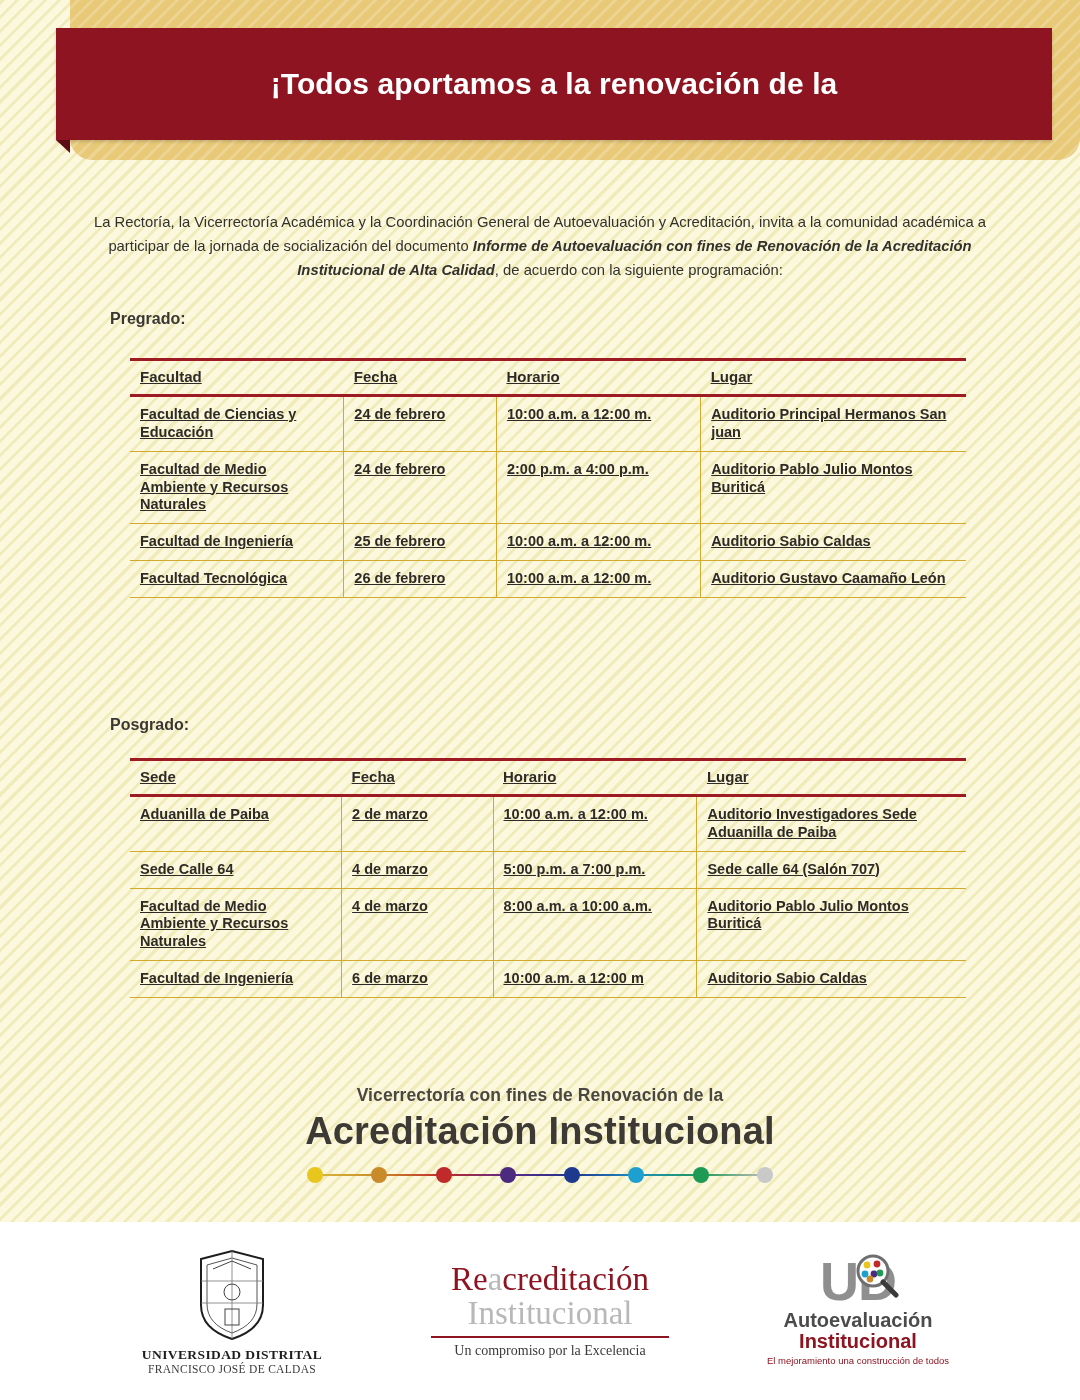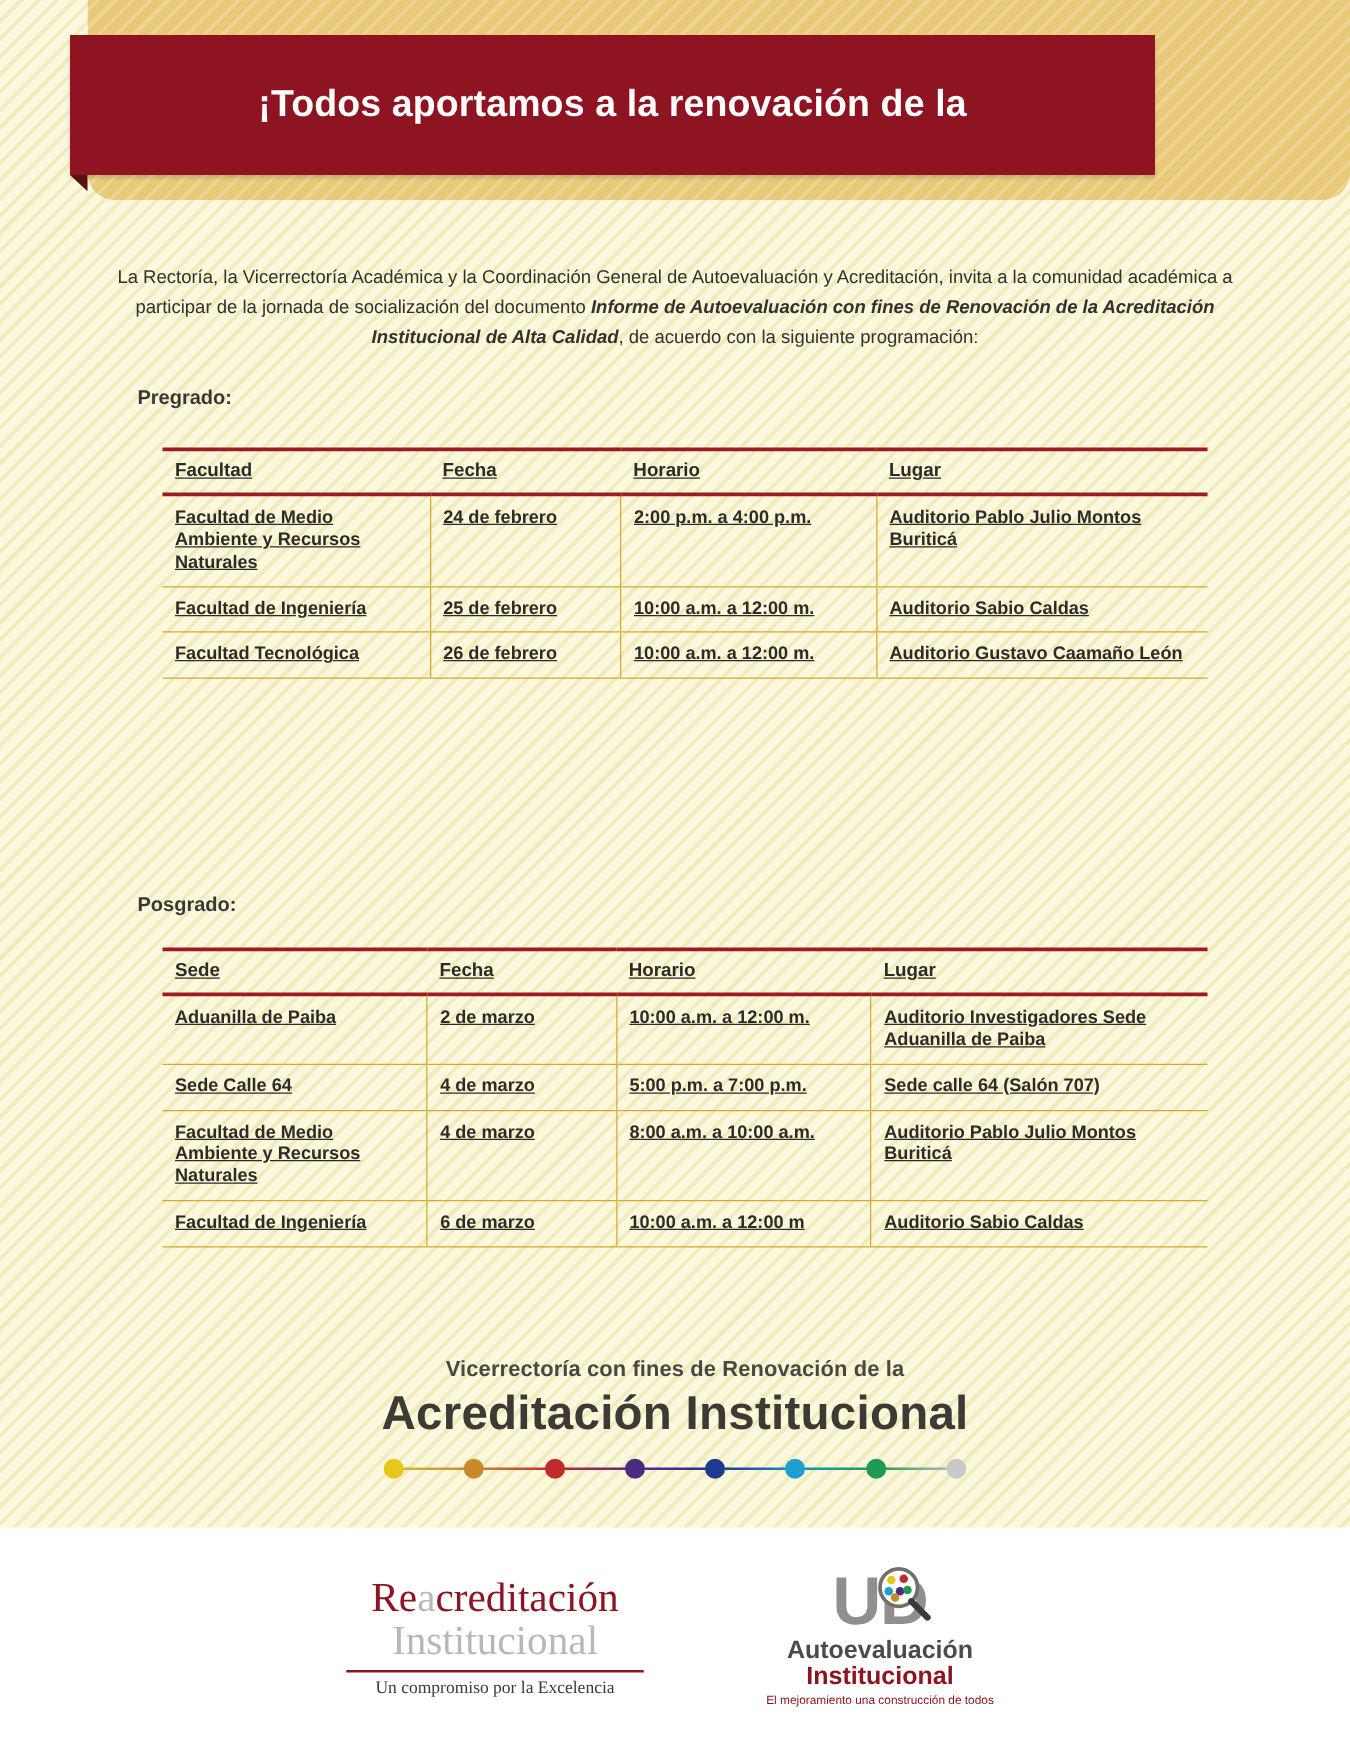--- a/index.html
+++ b/index.html
@@ -51,21 +51,21 @@
       rgba(255,255,255,0) 3px,
       rgba(255,255,255,0) 10px
     );
     border-bottom-left-radius: 22px;
     border-bottom-right-radius: 22px;
   }
   .header-red {
     position: absolute;
     top: 28px;
     left: 56px;
-    width: 868px;
+    width: 996px;
     height: 112px;
     background: #8d1420;
     display: flex;
     align-items: center;
     justify-content: center;
     box-shadow: 0 2px 3px rgba(0,0,0,0.15);
   }
   .header-red::before {
     content: "";
     position: absolute;
@@ -324,20 +324,26 @@
   <table class="tbl" id="tbl-pregrado">
     <thead>
       <tr>
         <th class="c0">Facultad</th>
         <th class="c1">Fecha</th>
         <th class="c2">Horario</th>
         <th class="c3">Lugar</th>
       </tr>
     </thead>
     <tbody>
+      <tr>
+        <td class="c0">Facultad de Ciencias y Educación</td>
+        <td class="c1">24 de febrero</td>
+        <td class="c2">10:00 a.m. a 12:00 m.</td>
+        <td class="c3">Auditorio  Principal Hermanos San juan</td>
+      </tr>
       <tr>
         <td class="c0">Facultad de Medio Ambiente y Recursos Naturales</td>
         <td class="c1">24 de febrero</td>
         <td class="c2">2:00 p.m. a  4:00 p.m.</td>
         <td class="c3">Auditorio Pablo Julio Montos Buriticá</td>
       </tr>
       <tr>
         <td class="c0">Facultad de Ingeniería</td>
         <td class="c1">25 de febrero</td>
         <td class="c2">10:00 a.m. a 12:00 m.</td>
@@ -402,20 +408,36 @@
       <span class="dot" id="d3" style="background: rgb(75, 42, 128); left: 192.857px;"></span>
       <span class="dot" id="d4" style="background: rgb(29, 58, 143); left: 257.143px;"></span>
       <span class="dot" id="d5" style="background: rgb(29, 159, 208); left: 321.429px;"></span>
       <span class="dot" id="d6" style="background: rgb(31, 154, 84); left: 385.714px;"></span>
       <span class="dot" id="d7" style="background: rgb(201, 201, 201); left: 450px;"></span>
     </div>
   </div>
 
   <div class="logos">
 
+    <div class="logo-ud">
+      <div class="shield">
+        <svg width="74" height="96" viewBox="0 0 74 96">
+          <path d="M6 12 L37 4 L68 12 L68 58 Q68 82 37 92 Q6 82 6 58 Z" fill="#ffffff" stroke="#1d1d1d" stroke-width="2"></path>
+          <path d="M12 18 L37 11 L62 18 L62 57 Q62 77 37 86 Q12 77 12 57 Z" fill="none" stroke="#555" stroke-width="1"></path>
+          <line x1="37" y1="4" x2="37" y2="92" stroke="#777" stroke-width="0.8"></line>
+          <line x1="6" y1="34" x2="68" y2="34" stroke="#777" stroke-width="0.8"></line>
+          <line x1="6" y1="56" x2="68" y2="56" stroke="#777" stroke-width="0.8"></line>
+          <circle cx="37" cy="45" r="8" fill="none" stroke="#444" stroke-width="1"></circle>
+          <rect x="30" y="62" width="14" height="16" fill="none" stroke="#444" stroke-width="1"></rect>
+          <path d="M18 22 L37 14 L56 22" fill="none" stroke="#444" stroke-width="1"></path>
+        </svg>
+      </div>
+      <div class="t1">UNIVERSIDAD DISTRITAL</div>
+      <div class="t2">FRANCISCO JOSÉ DE CALDAS</div>
+    </div>
 
     <div class="logo-reacred">
       <div>
         <span class="r1">Re</span><span class="r2">a</span><span class="r1">creditación</span>
       </div>
       <div class="r2">Institucional</div>
       <div class="rule"></div>
       <div class="r3">Un compromiso por la Excelencia</div>
     </div>
 

